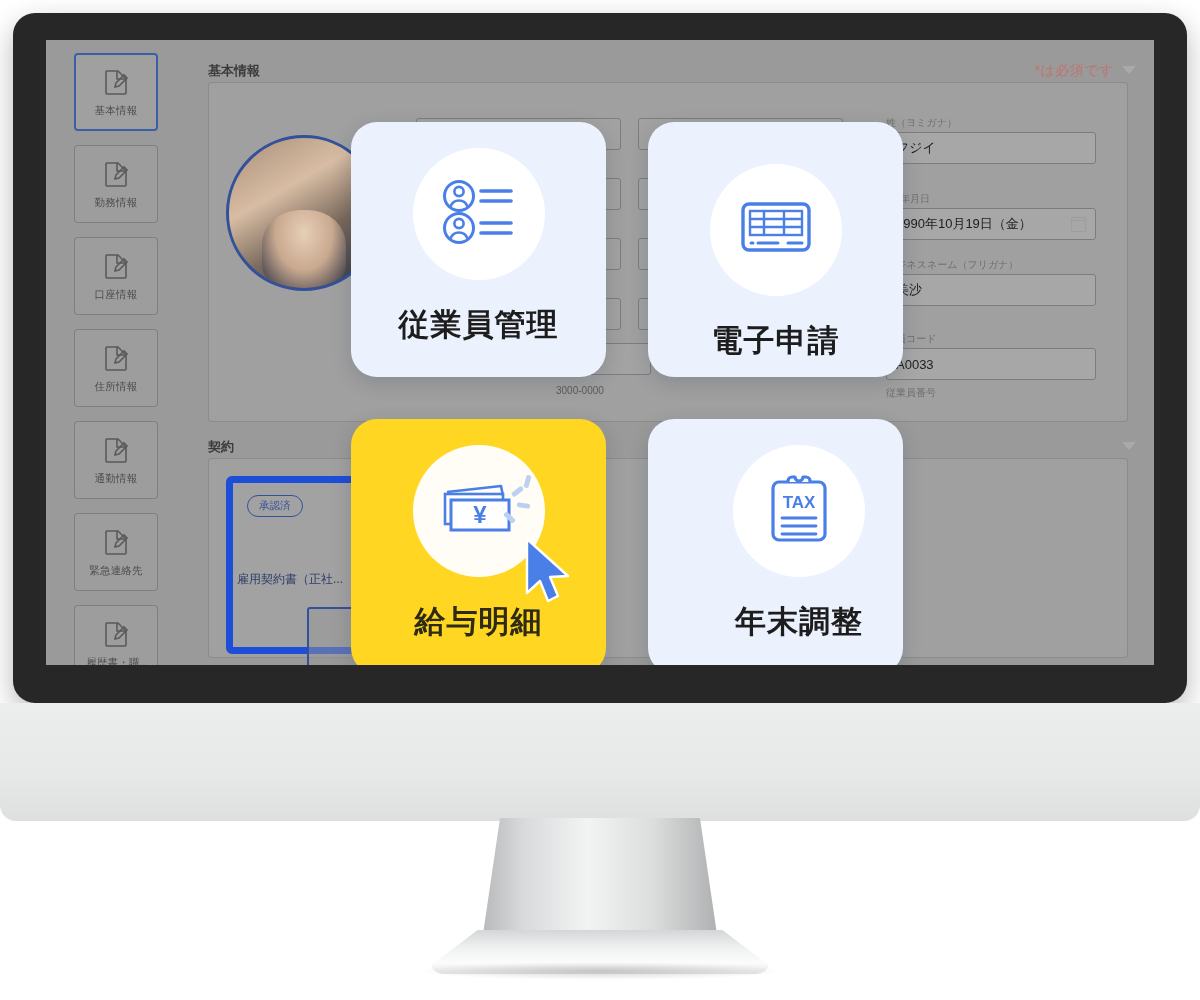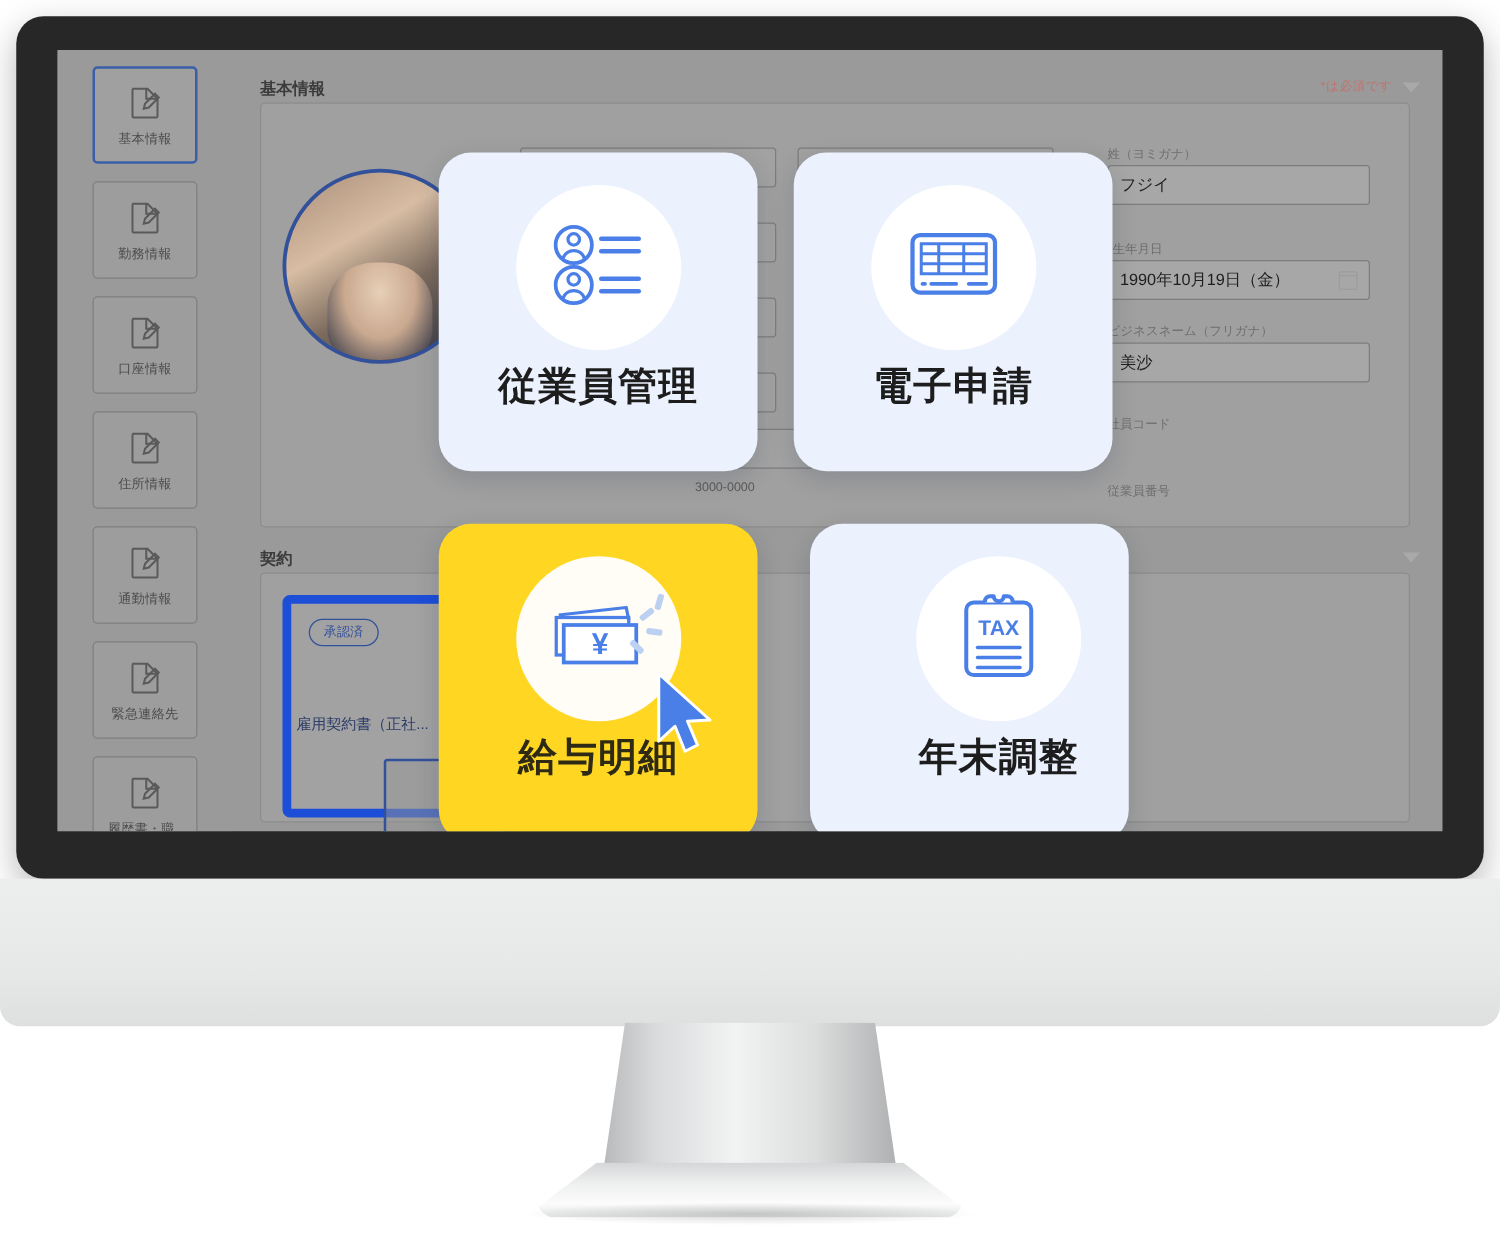--- a/index.html
+++ b/index.html
@@ -76,21 +76,21 @@
   }
 
   
   .content { position: absolute; left: 140px; top: 0; right: 0; bottom: 0; }
 
   .panel-title {
     position: absolute; font-size: 13px; color: #3b3b3b; font-weight: 600;
   }
   .req-note {
     position: absolute; right: 40px; top: 22px;
-    font-size: 10px; color: #c1736e; letter-spacing: .5px;
+    font-size: 14px; color: #c1736e; letter-spacing: .5px;
   }
   .caret {
     position: absolute; width: 0; height: 0;
     border-left: 7px solid transparent; border-right: 7px solid transparent;
     border-top: 8px solid #a9a9a9;
   }
 
   .card-shell {
     position: absolute;
     background: #a0a0a0;
@@ -161,33 +161,33 @@
   }
   .fcard {
     position: absolute; width: 255px; height: 255px;
     border-radius: 26px;
     display: flex; flex-direction: column;
     align-items: center; justify-content: flex-start;
     background: #ebf2fe;
     box-shadow: 0 6px 20px rgba(20,30,60,0.16);
   }
   .fcard.c0 { left: 0;    top: 0; }
-  .fcard.c1 { left: 284px;top: 0; }
+  .fcard.c1 { left: 297px;top: 0; justify-content: center; }
   .fcard.c2 { left: 0;    top: 297px; background: #ffd723; }
   .fcard.c3 { left: 297px;top: 297px; padding-left: 47px; }
 
   .f-circle {
     width: 132px; height: 132px; border-radius: 50%;
     background: #ffffff; margin-top: 26px;
     display:flex; align-items:center; justify-content:center;
     position: relative;
   }
   .fcard.c2 .f-circle { background: #fffdf5; }
   .f-label {
-    margin-top: 8px;
+    margin-top: 24px;
     font-size: 31px; font-weight: 700; letter-spacing: 1px;
     color: #1d1d1d;
   }
   .fcard.c2 .f-label { color: #2e2a14; }
 
   
   .cursor {
     position: absolute; left: 172px; top: 118px;
     width: 60px; height: 78px; pointer-events:none;
   }
@@ -326,20 +326,21 @@
         </div>
         <div class="fld-box strong" style="left:700px; top:168px; width:210px;">
           <span>1990年10月19日（金）</span>
           <span class="cal-ico"></span>
         </div>
 
         <div class="fld-label" style="left:700px; top:218px;">ビジネスネーム（フリガナ）</div>
         <div class="fld-box strong" style="left:700px; top:234px; width:210px;">美沙</div>
 
         <div class="fld-label" style="left:700px; top:292px;">社員コード</div>
+        <div class="fld-box strong" style="left:700px; top:308px; width:210px;">A0033</div>
 
         <div class="fld-label" style="left:700px; top:346px;">従業員番号</div>
 
         <div class="panel-title" style="left:22px; top:398px;">契約</div>
         <div class="card-shell" style="left:22px; top:418px; width:920px; height:200px;"></div>
         <div class="caret" style="right:18px; top:402px;"></div>
 
         <div class="contract-card" style="left:40px; top:436px; width:170px; height:178px;">
           <div class="badge">承認済</div>
           <div class="contract-text">雇用契約書（正社...</div>

